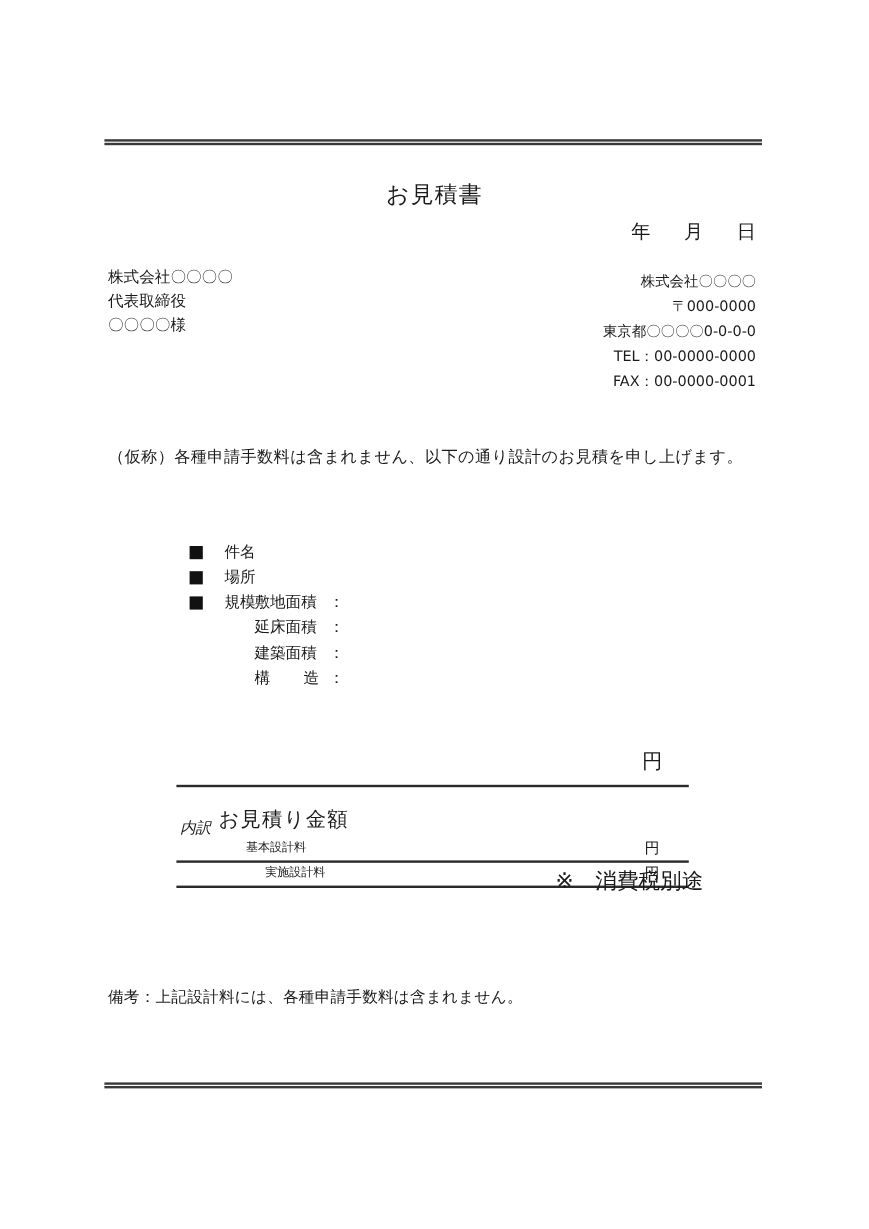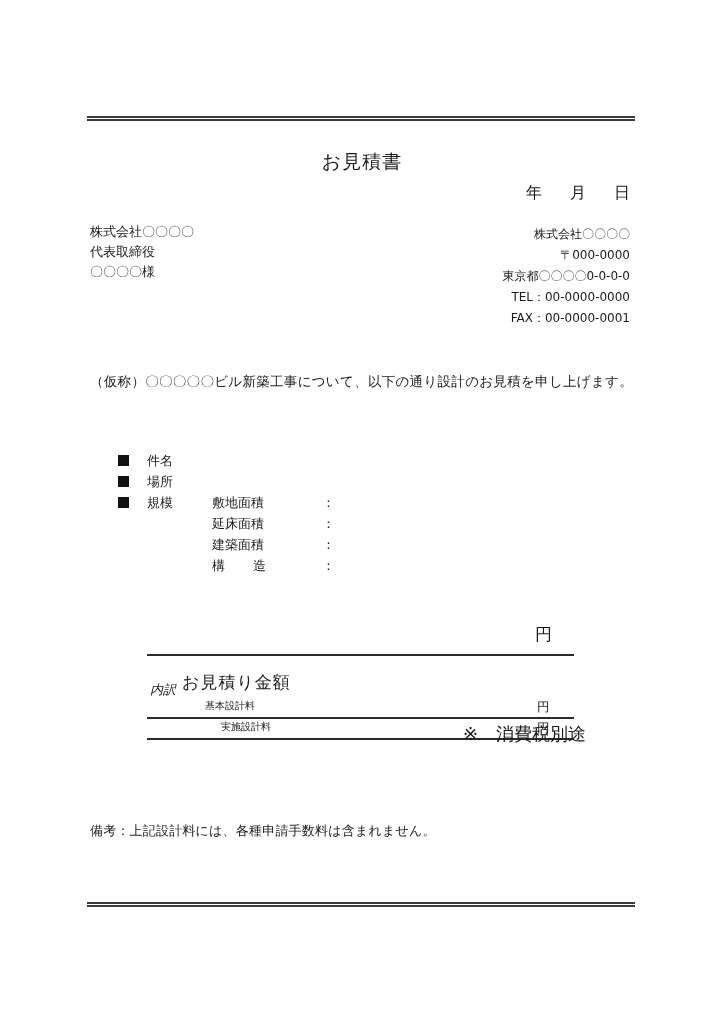--- a/index.html
+++ b/index.html
@@ -15,25 +15,25 @@
       box-sizing: border-box;
     }
     .title { left: 0; width: 724px; top: 149px; text-align: center; font-size: 19px; letter-spacing: 1px; }
     .date { top: 183px; right: 94px; font-size: 16px; }
     .date span { display: inline-block; margin-left: 28px; }
     .date span:first-child { margin-left: 0; }
     .to-block { left: 90px; top: 222px; font-size: 13px; line-height: 20px; }
     .from-block { right: 94px; top: 224px; font-size: 12px; line-height: 21px; text-align: right; }
     .intro { left: 90px; top: 370px; width: 545px; font-size: 13.5px; line-height: 22px; letter-spacing: 0.3px; }
     .items { left: 118px; top: 450px; font-size: 13px; line-height: 21px; }
-    .item-row { display: flex; align-items: center; height: 21px; }
+    .item-row { display: flex; align-items: center; height: 21px; margin-left: 40px; }
     .bullet { width: 11px; height: 11px; background: #111; margin-right: 18px; display: inline-block; }
     .item-label { width: 64px; }
     .sub-list { left: 212px; top: 492px; font-size: 13px; line-height: 21px; }
-    .sub-row { display: flex; gap: 48px; }
+    .sub-row { display: flex; }
     .sub-label { width: 62px; display: inline-block; }
     .sub-label.spread { display: flex; justify-content: space-between; width: 54px; margin-right: 8px; }
     .total-label { left: 182px; top: 623px; font-size: 17px; letter-spacing: 1px; margin-top: 48px; }
     .total-yen { left: 535px; top: 623px; font-size: 17px; }
     .rule { position: absolute; height: 0; border-top: 2px solid #2a2a2a; }
     .breakdown-label { left: 150px; top: 681px; font-size: 13px; font-style: italic; }
     .line-item { left: 205px; font-size: 10px; }
     .line-yen { left: 537px; font-size: 12.5px; }
     .tax-note { left: 463px; top: 722px; font-size: 18px; }
     .tax-note span.mark { margin-right: 18px; }
@@ -57,21 +57,21 @@
 </div>
 
 <div class="abs from-block">
   <div>株式会社〇〇〇〇</div>
   <div>〒000-0000</div>
   <div>東京都〇〇〇〇0-0-0-0</div>
   <div>TEL：00-0000-0000</div>
   <div>FAX：00-0000-0001</div>
 </div>
 
-<div class="abs intro">（仮称）〇〇〇〇〇ビル新築工事について、以下の通り設計のお見積を申し上げます。</div>
+<div class="abs intro">（仮称）各種申請手数料は含まれません、以下の通り設計のお見積を申し上げます。</div>
 
 <div class="abs items">
   <div class="item-row">
     <span class="bullet"></span>
     <span class="item-label">件名</span>
   </div>
   <div class="item-row">
     <span class="bullet"></span>
     <span class="item-label">場所</span>
   </div>

